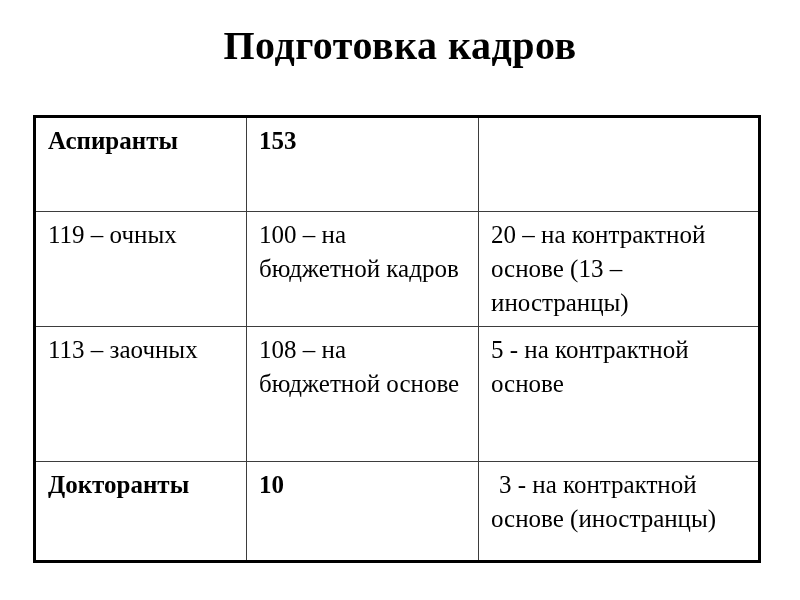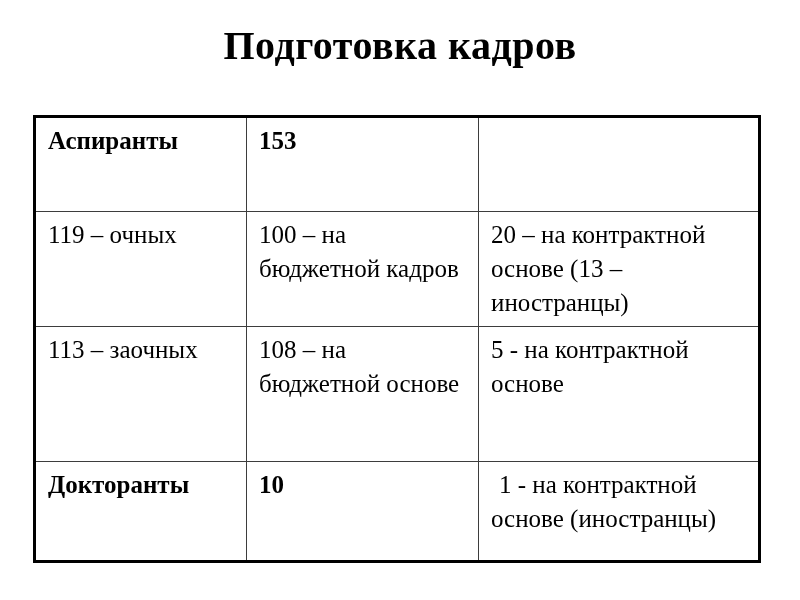--- a/index.html
+++ b/index.html
@@ -86,18 +86,18 @@
 
       <tr class="r2">
         <td>113 – заочных</td>
         <td>108 – на бюджетной основе</td>
         <td>5 - на контрактной основе</td>
       </tr>
 
       <tr class="r3">
         <td class="bold middle">Докторанты</td>
         <td class="bold middle center">10</td>
-        <td class="indent">1 - на контрактной основе (иностранцы)</td>
+        <td class="indent">3 - на контрактной основе (иностранцы)</td>
       </tr>
     </tbody>
   </table>
 
 </div>
 
 </body></html>

